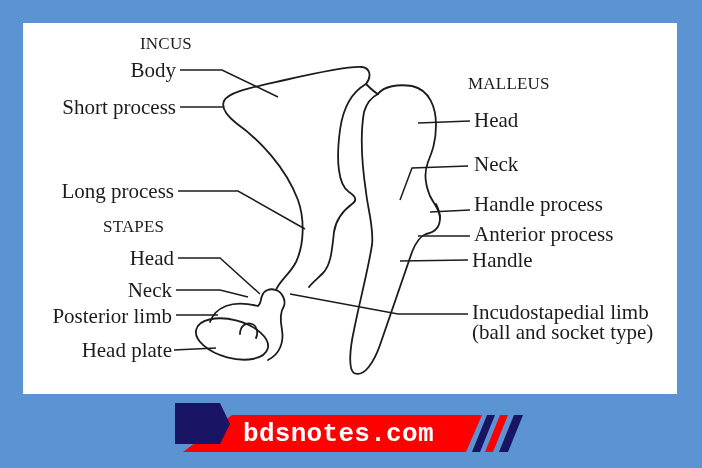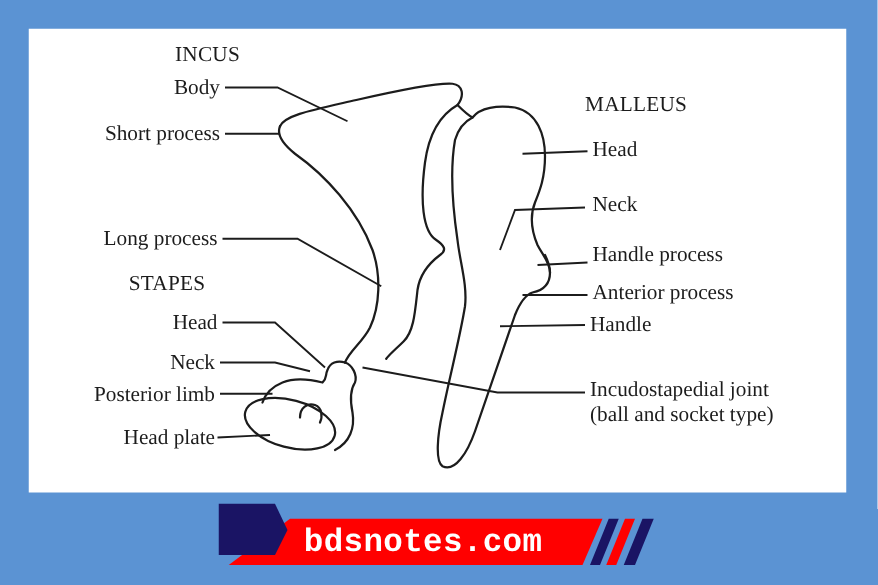--- a/index.html
+++ b/index.html
@@ -1,19 +1,19 @@
 <!DOCTYPE html>
 <html><head>
 <meta charset="utf-8">
 <style>
   html, body { margin:0; padding:0; }
   body { width:702px; height:468px; background:#5b93d3; position:relative; overflow:hidden; font-family:"Liberation Serif", "DejaVu Serif", serif; }
   .panel { position:absolute; left:23px; top:23px; width:654px; height:371px; background:#ffffff; }
   .diagram { position:absolute; left:0; top:0; width:702px; height:468px; }
-  .lbl { position:absolute; font-family:"Liberation Serif", "DejaVu Serif", serif; color:#1c1c1c; font-size:17px; line-height:20px; white-space:nowrap; }
+  .lbl { position:absolute; font-family:"Liberation Serif", "DejaVu Serif", serif; color:#1c1c1c; font-size:21px; line-height:20px; white-space:nowrap; }
   .lbl.r { text-align:right; }
   .hdr { font-size:17px; letter-spacing:0.2px; }
   .logo { position:absolute; left:0; top:0; width:702px; height:468px; }
   .logo-text { position:absolute; left:243px; top:417px; font-family:Liberation Mono, monospace; font-weight:bold; font-size:26px; line-height:34px; color:#ffffff; letter-spacing:0.3px; }
 </style>
 </head>
 <body>
 
 <div class="panel"></div>
 
@@ -65,21 +65,21 @@
 <div class="lbl r" style="left:30px; top:306px; width:142px;">Posterior limb</div>
 <div class="lbl r" style="left:60px; top:340px; width:112px;">Head plate</div>
 
 <div class="lbl hdr" style="left:468px; top:74px;">MALLEUS</div>
 <div class="lbl" style="left:474px; top:110px;">Head</div>
 <div class="lbl" style="left:474px; top:154px;">Neck</div>
 <div class="lbl" style="left:474px; top:194px;">Handle process</div>
 <div class="lbl" style="left:474px; top:224px;">Anterior process</div>
 <div class="lbl" style="left:472px; top:250px;">Handle</div>
 
-<div class="lbl" style="left:472px; top:302px;">Incudostapedial joint</div>
+<div class="lbl" style="left:472px; top:302px;">Incudostapedial limb</div>
 <div class="lbl" style="left:472px; top:322px;">(ball and socket type)</div>
 
 <svg class="logo" viewBox="0 0 702 468" width="702" height="468">
   <polygon points="232,415 482,415 466,452 183,452" fill="#ff0000"></polygon>
   <polygon points="175,403 220,403 230,424 220,444 175,444" fill="#1a1464"></polygon>
   <g>
     <polygon points="487,415 495,415 480,452 472,452" fill="#1a1464"></polygon>
     <polygon points="500,415 508,415 493,452 485,452" fill="#ff0000"></polygon>
     <polygon points="514,415 523,415 508,452 499,452" fill="#1a1464"></polygon>
   </g>

